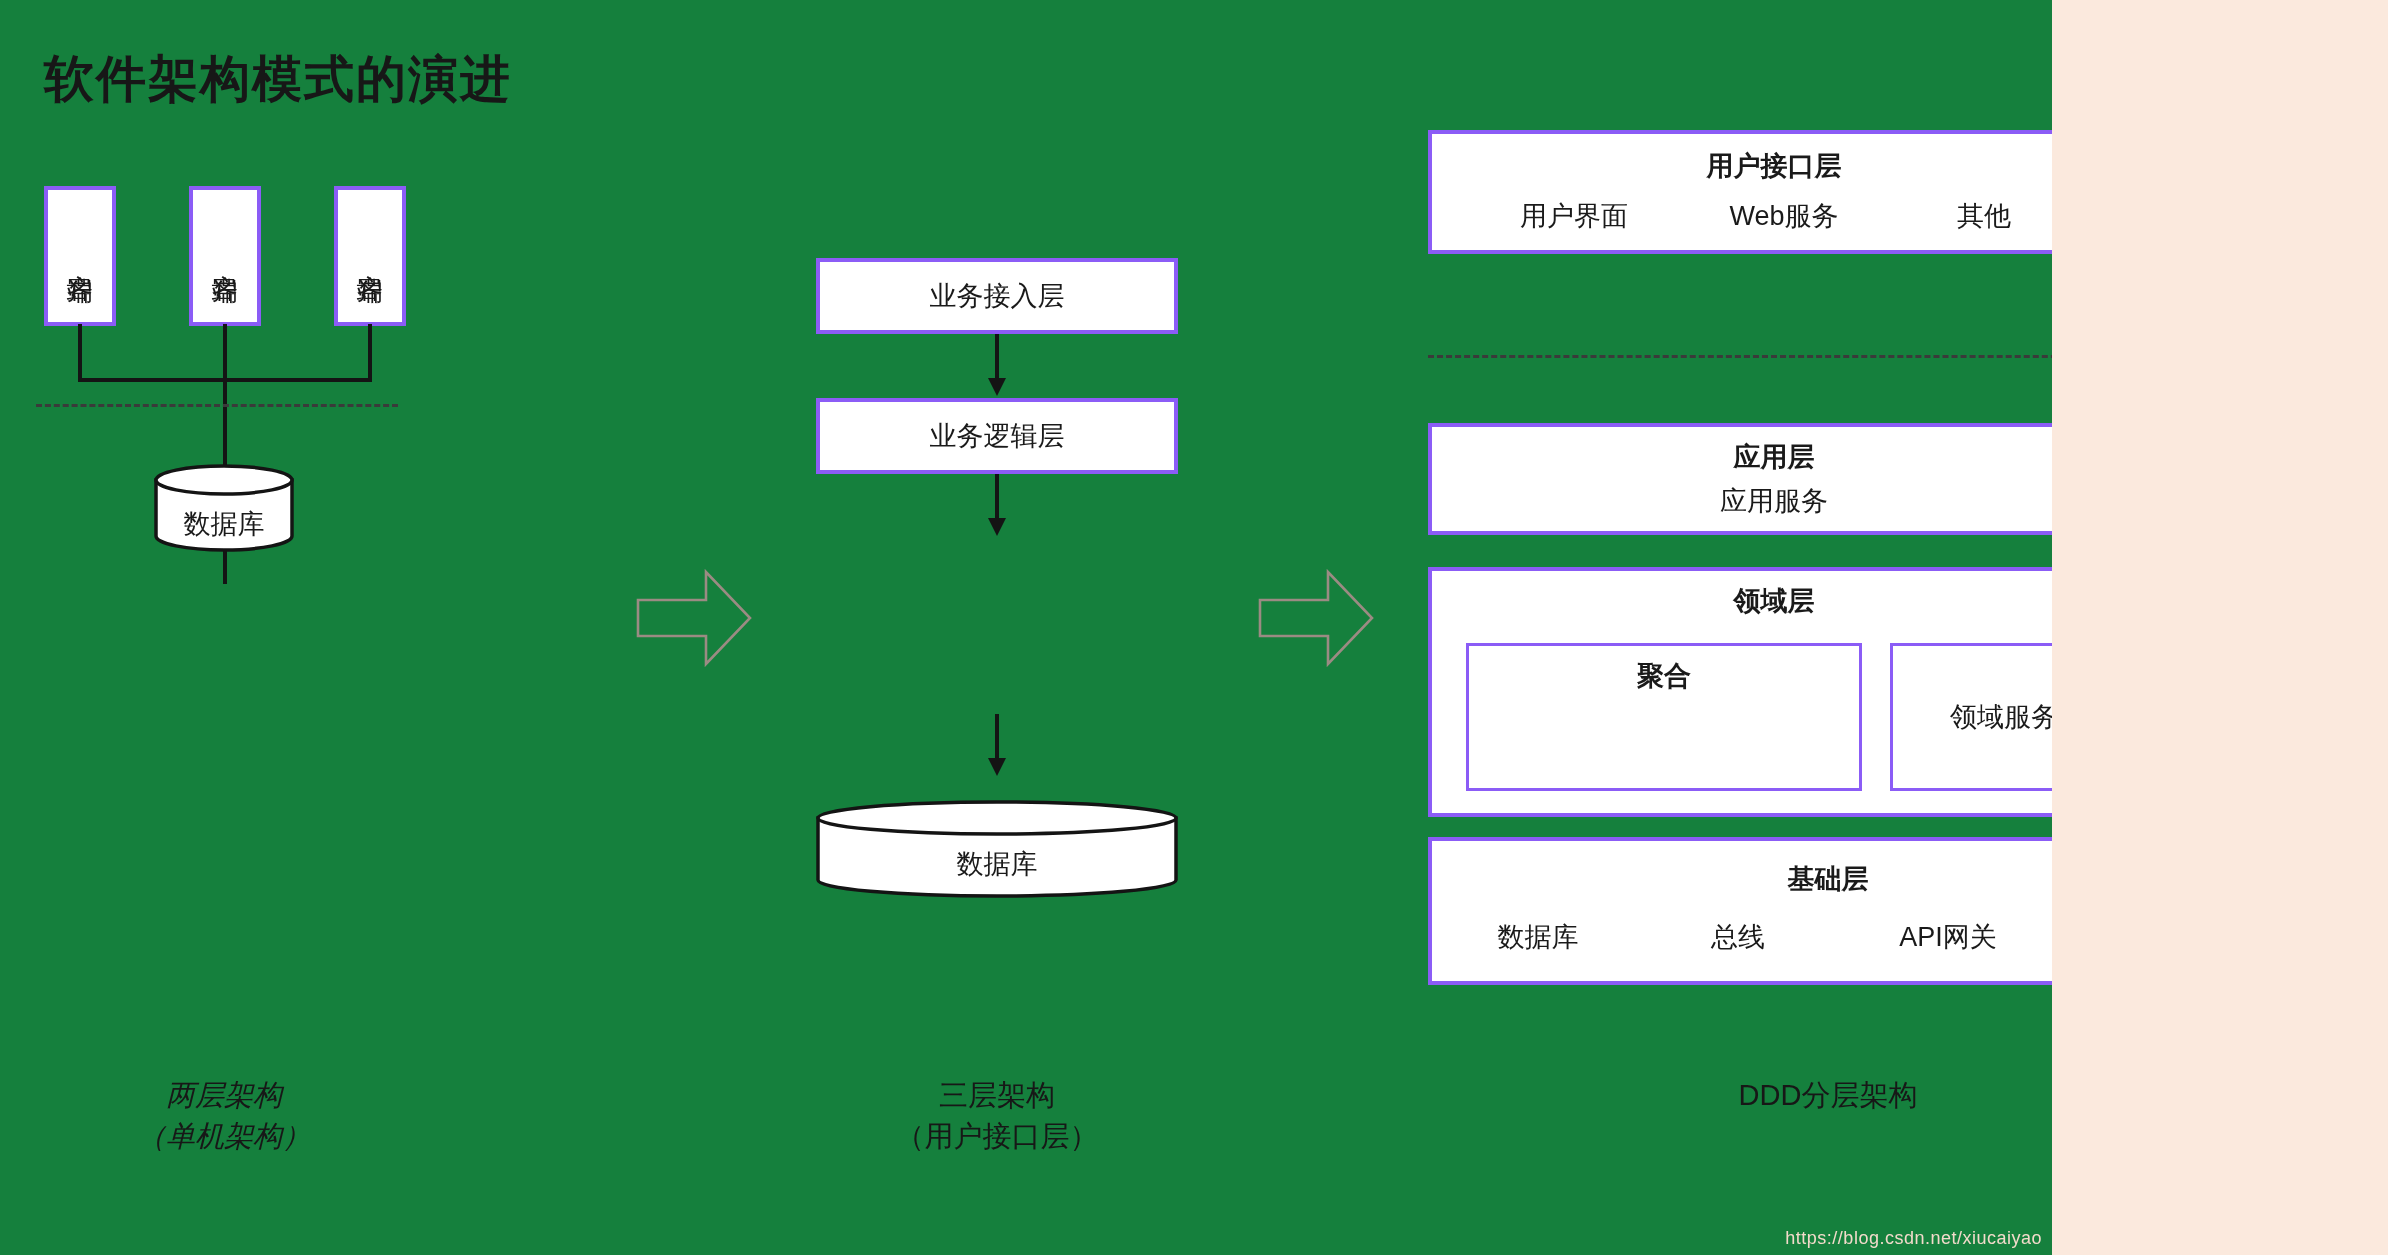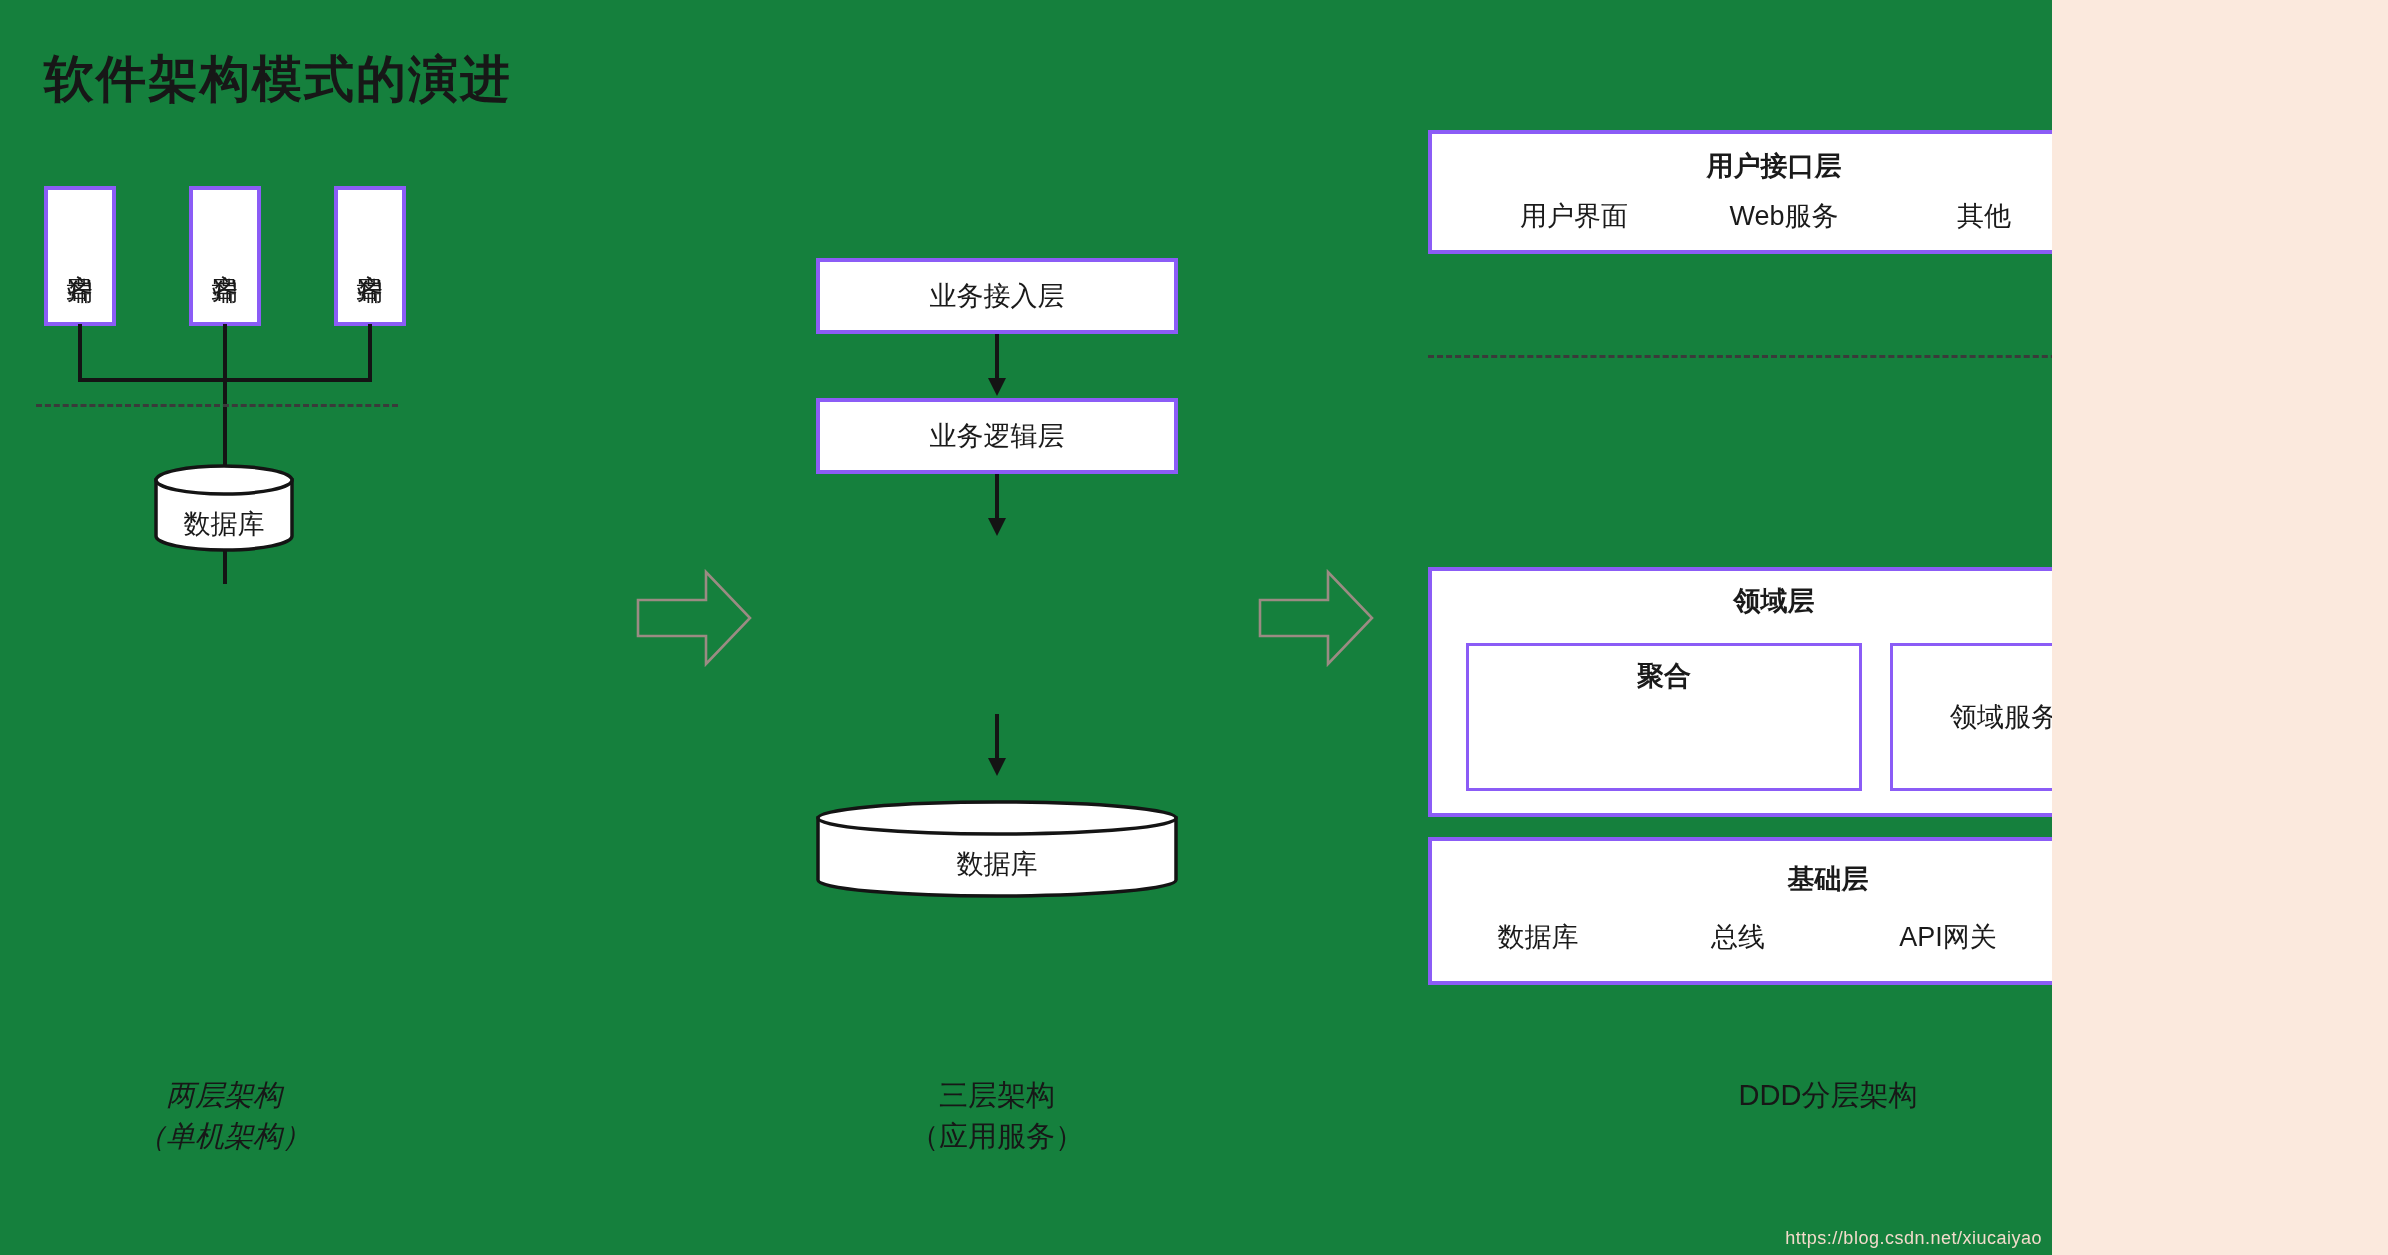--- a/index.html
+++ b/index.html
@@ -244,40 +244,46 @@
   <div class="cyl" style="left:816px; top:800px; width:362px; height:98px;">
     <svg width="362" height="98" viewBox="0 0 362 98">
       <path d="M2,18 L2,80 A179,16 0 0 0 360,80 L360,18 Z" fill="#FFFFFF" stroke="#141414" stroke-width="3.5"></path>
       <ellipse cx="181" cy="18" rx="179" ry="16" fill="#FFFFFF" stroke="#141414" stroke-width="3.5"></ellipse>
     </svg>
     <div class="cyl-label" style="top:46px;">数据库</div>
   </div>
 
   <div class="caption" style="left:816px; top:1075px; width:362px;">
     <div>三层架构</div>
-    <div>（应用服务）</div>
+    <div>（用户接口层）</div>
   </div>
 
   <div class="block-arrow" style="left:1258px; top:566px;">
     <svg width="116" height="104" viewBox="0 0 116 104">
       <path d="M2,34 L70,34 L70,6 L114,52 L70,98 L70,70 L2,70 Z" fill="none" stroke="#9B8B83" stroke-width="2.6"></path>
     </svg>
   </div>
 
   <div class="box" style="left:1428px; top:130px; width:692px; height:124px;">
     <div class="ddd-title" style="top:14px;">用户接口层</div>
     <div class="ddd-items" style="top:64px;">
       <span style="width:200px; text-align:center;">用户界面</span>
       <span style="width:220px; text-align:center;">Web服务</span>
       <span style="width:180px; text-align:center;">其他</span>
     </div>
   </div>
 
   <div class="dashed-h" style="left:1428px; top:355px; width:692px;"></div>
 
+  <div class="box" style="left:1428px; top:423px; width:692px; height:112px;">
+    <div class="ddd-title" style="top:12px;">应用层</div>
+    <div class="ddd-items" style="top:56px;">
+      <span style="text-align:center;">应用服务</span>
+    </div>
+  </div>
 
   <div class="box" style="left:1428px; top:567px; width:692px; height:250px;">
     <div class="ddd-title" style="top:12px;">领域层</div>
 
     <div class="box box-thin" style="left:34px; top:72px; width:396px; height:148px;">
       <div class="ddd-title" style="top:12px;">聚合</div>
     </div>
 
     <div class="box box-thin" style="left:458px; top:72px; width:200px; height:148px;">
       <span class="label">领域服务</span>

